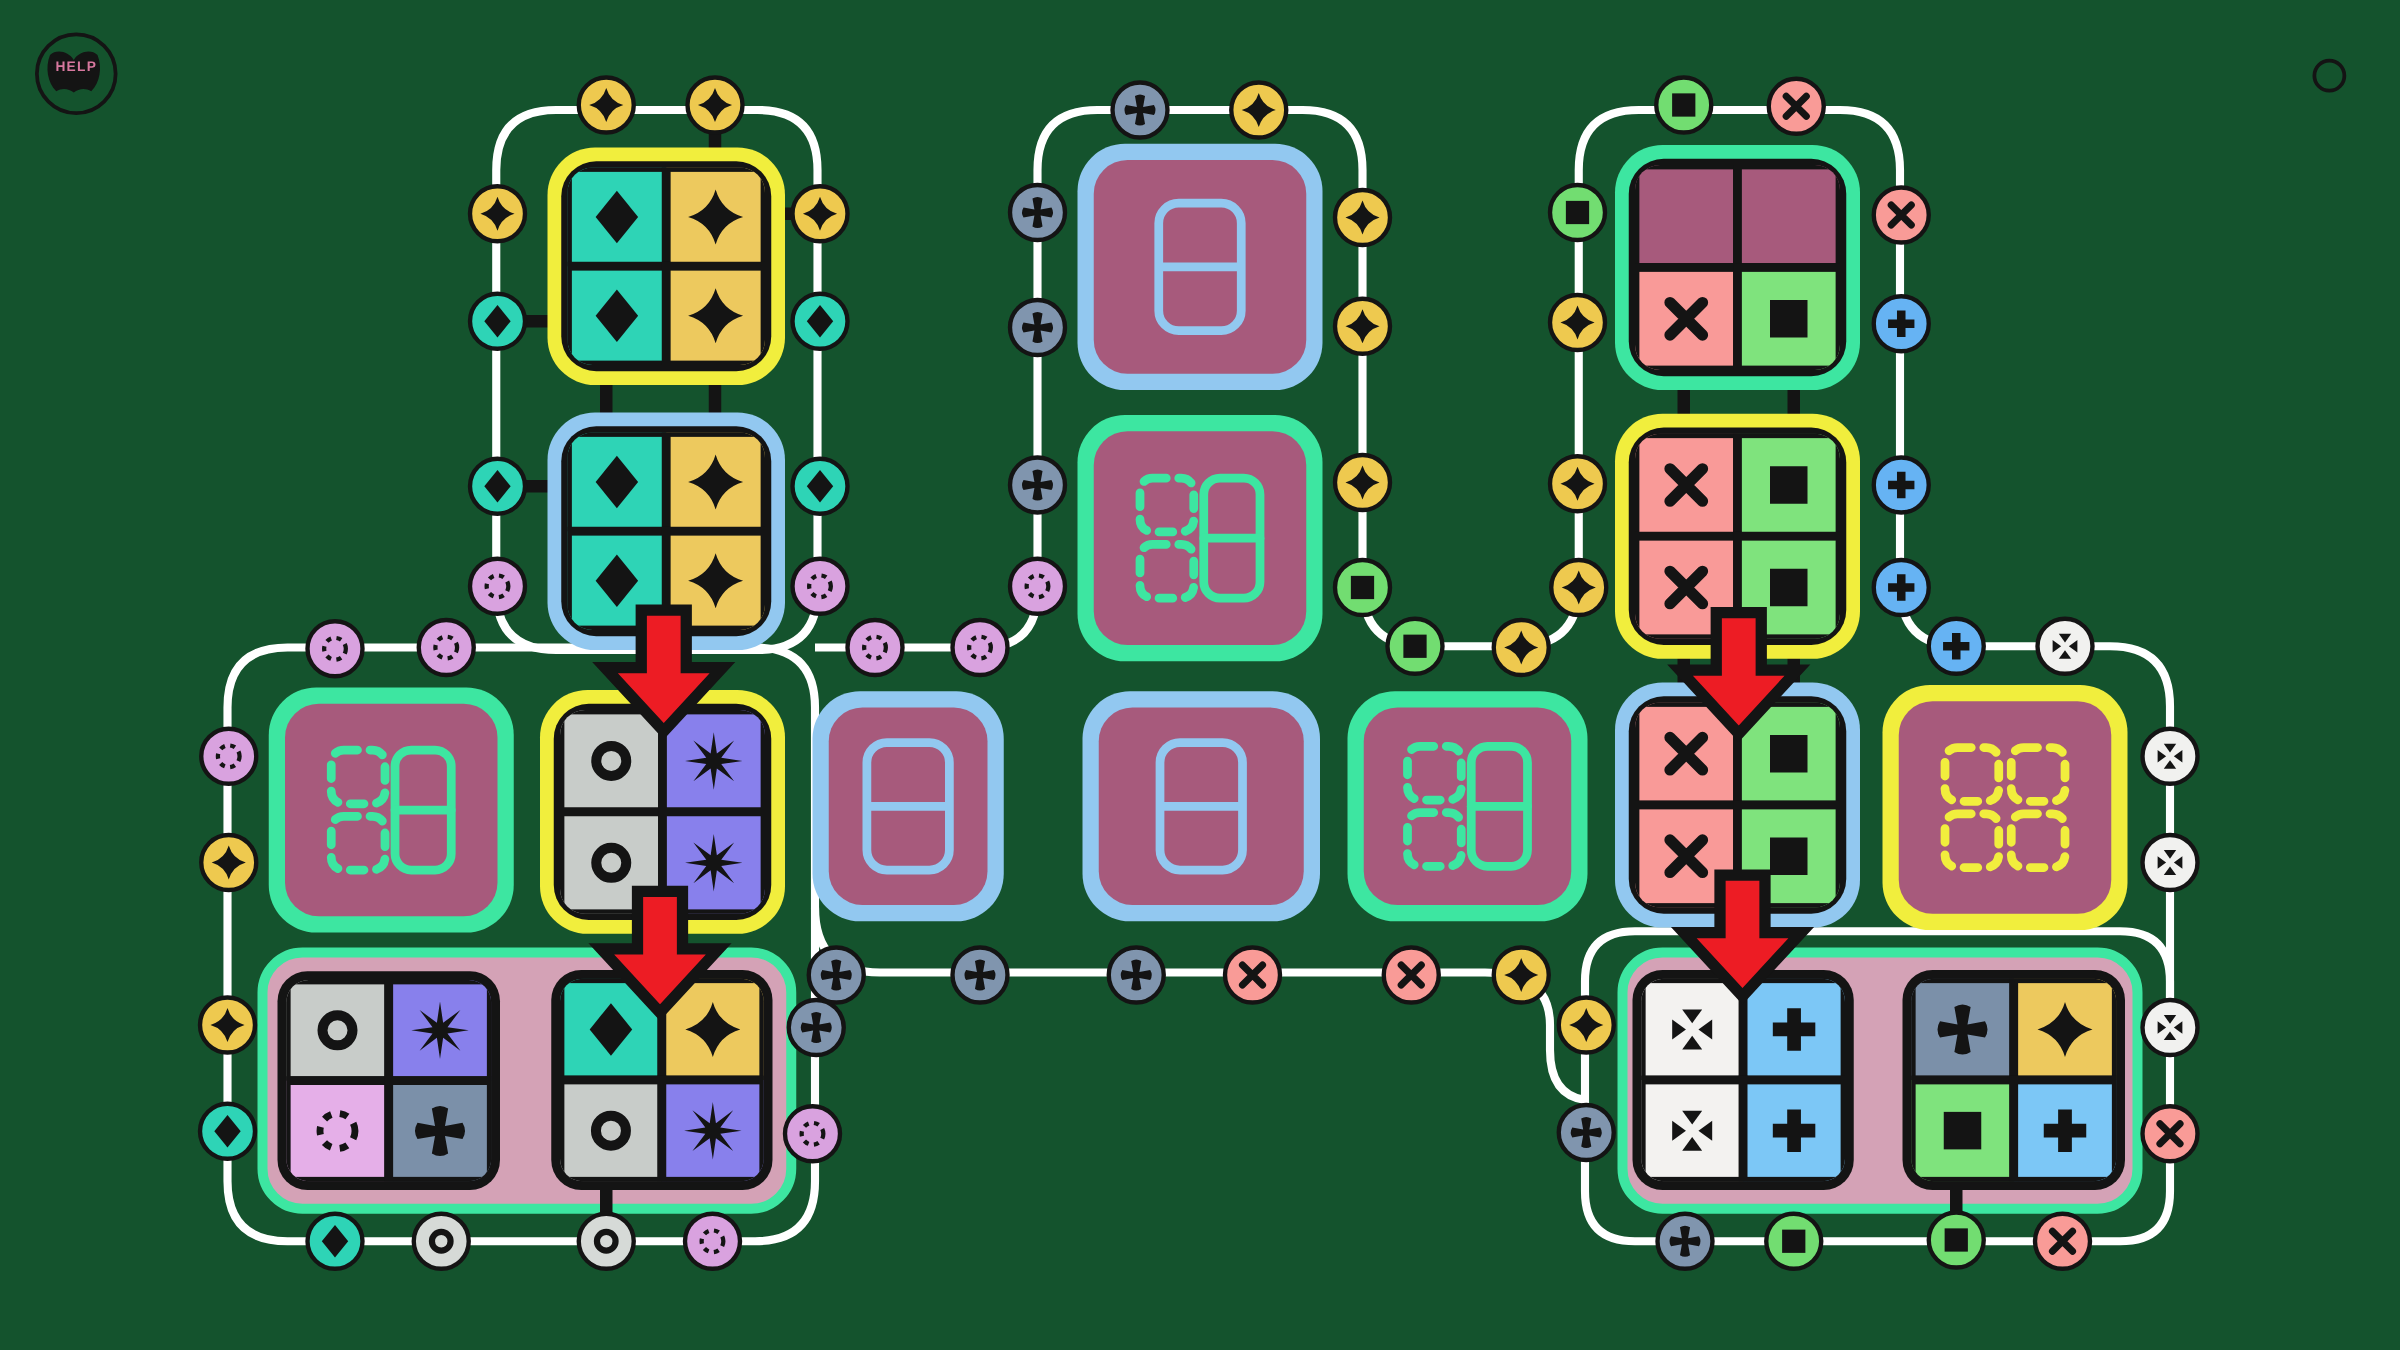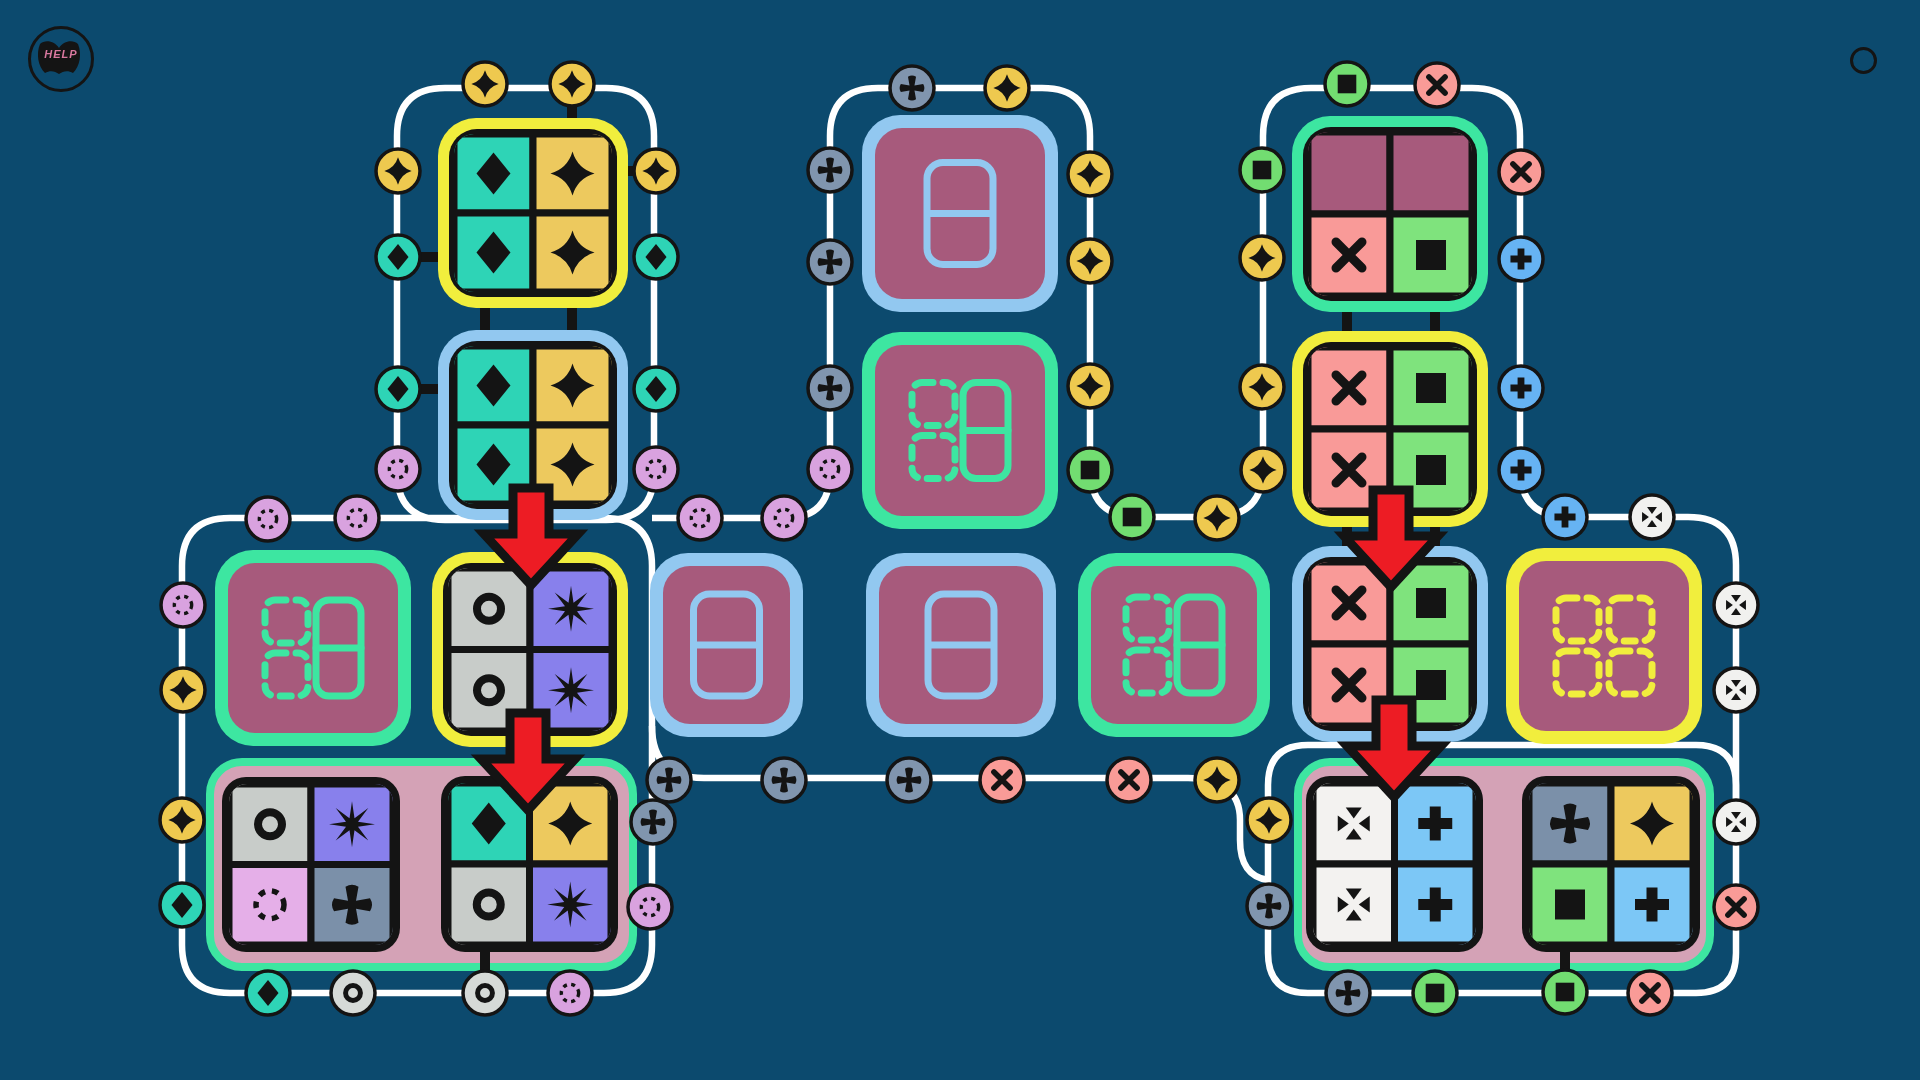--- a/index.html
+++ b/index.html
@@ -10,21 +10,21 @@
     border-radius:50%;cursor:pointer;}
   #help-btn svg{position:absolute;left:2px;top:2px;}
   #help-btn .help-text{position:absolute;left:0;top:19px;width:100%;text-align:center;
     color:#d8789f;font-size:11px;font-weight:bold;letter-spacing:1px;}
   #corner-btn{position:absolute;left:1850px;top:47px;width:21px;height:21px;
     border:3px solid #141414;border-radius:50%;cursor:pointer;}
 </style>
 </head>
 <body>
 
-<div id="stage" style="background: #0c4a6e; font-style: italic;">
+<div id="stage" style="background: #14532d;">
   <div id="board-holder">
       <svg id="board-svg" width="1920" height="1080" viewBox="0 0 1920 1080">
         <defs>
           <clipPath id="clip0">
             <rect x="454" y="134" width="158" height="158" rx="20"></rect>
           </clipPath>
           <clipPath id="clip1">
             <rect x="454" y="346" width="158" height="158" rx="20"></rect>
           </clipPath>
           <clipPath id="clip2">

